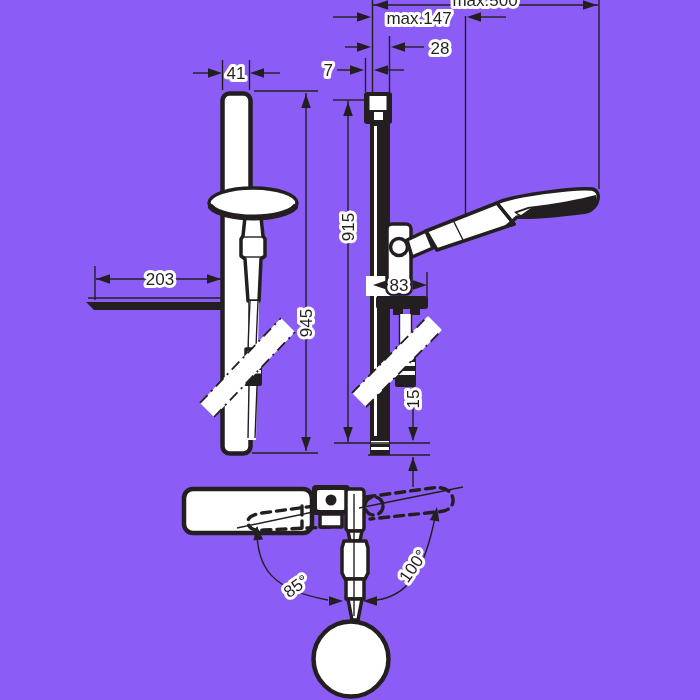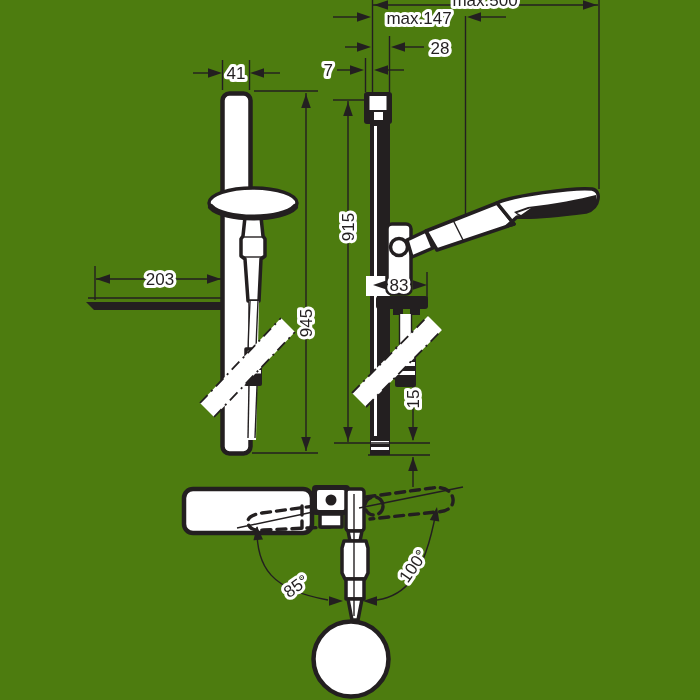--- a/index.html
+++ b/index.html
@@ -1,16 +1,16 @@
 <!DOCTYPE html>
 <html><head>
 <meta charset="utf-8">
 <style>
   html,body{margin:0;padding:0;background:#ffffff;}
-  .stage{position:relative;width:700px;height:700px;background:#4d7c0f;overflow:hidden;
+  .stage{position:relative;width:700px;height:700px;background:#8b5cf6;overflow:hidden;
          font-family:"Liberation Sans",sans-serif;}
   svg{display:block;}
   svg text{
     font-family:"Liberation Sans",sans-serif;
     font-size:17px;
     fill:#231f20;
     paint-order:stroke;
     stroke:#ffffff;
     stroke-width:6px;
     stroke-linejoin:round;

